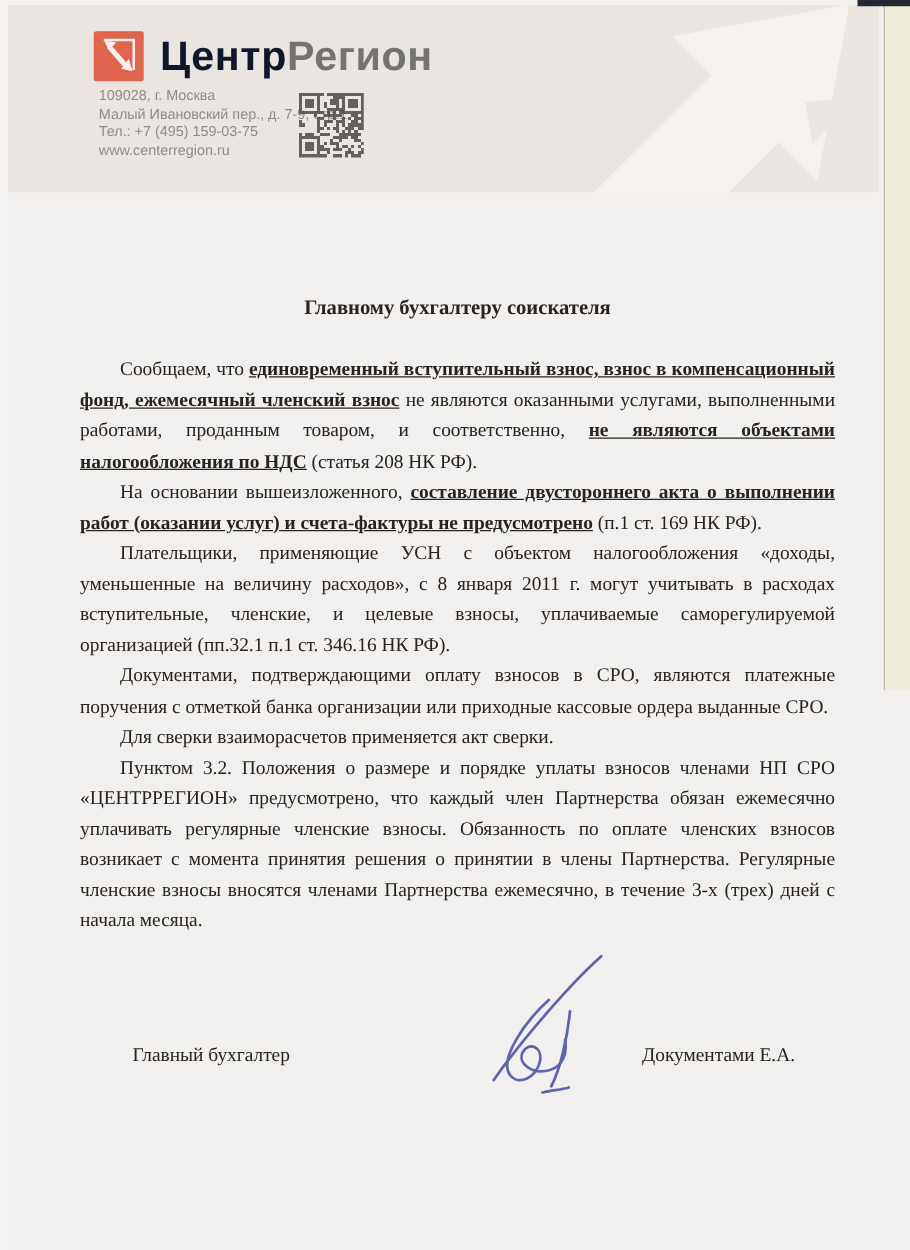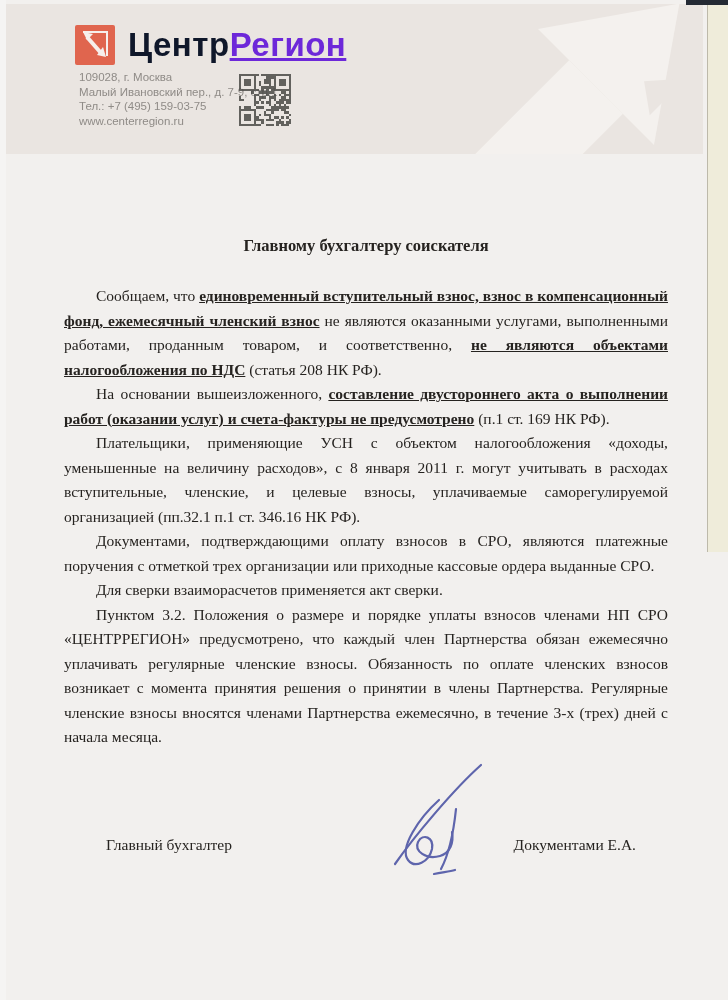--- a/index.html
+++ b/index.html
@@ -72,21 +72,21 @@
 
     <div class="logo-row">
       <svg class="logo-badge" viewBox="0 0 42 42">
         <rect x="1" y="1" width="40" height="40" rx="2" fill="#e0654e"></rect>
         <path d="M9 8 L33 8 L33 32" fill="none" stroke="#f6efec" stroke-width="2"></path>
         <polygon points="9,8 19,10 13,16" fill="#f6efec"></polygon>
         <path d="M13 13 L27 29" stroke="#f6efec" stroke-width="4"></path>
         <polygon points="23,31 32,33 29,23" fill="#f6efec"></polygon>
       </svg>
       <div class="logo-word">
-        <span class="logo-red" style="color: #0f172a;">Центр</span><span class="logo-blue" style="color: #6d28d9; text-decoration: underline;">Регион</span>
+        <span class="logo-red" style="color: #0f172a;">Центр</span><span class="logo-blue" style="color: #737373;">Регион</span>
       </div>
     </div>
 
     <div class="address">
       <div>109028, г. Москва</div>
       <div>Малый Ивановский пер., д. 7-9, стр.1</div>
       <div>Тел.: +7 (495) 159-03-75</div>
       <div>www.centerregion.ru</div>
     </div>
 
@@ -247,21 +247,21 @@
   <div class="edge-strip"></div>
   <div class="corner-dark"></div>
   <div class="edge-left"></div>
 
   <div class="letter-body">
     <p class="letter-title">Главному бухгалтеру соискателя</p>
     <div id="paras">
         <p class="para"><span>Сообщаем, что </span><span class="em">единовременный вступительный взнос, взнос в компенсационный фонд, ежемесячный членский взнос</span><span> не являются оказанными услугами, выполненными работами, проданным товаром, и соответственно, </span><span class="em">не являются объектами налогообложения по НДС</span><span> (статья 208 НК РФ).</span></p>
         <p class="para"><span>На основании вышеизложенного, </span><span class="em">составление двустороннего акта о выполнении работ (оказании услуг) и счета-фактуры не предусмотрено</span><span> (п.1 ст. 169 НК РФ).</span></p>
         <p class="para"><span>Плательщики, применяющие УСН с объектом налогообложения «доходы, уменьшенные на величину расходов», с 8 января 2011 г. могут учитывать в расходах вступительные, членские, и целевые взносы, уплачиваемые саморегулируемой организацией (пп.32.1 п.1 ст. 346.16 НК РФ).</span></p>
-        <p class="para"><span>Документами, подтверждающими оплату взносов в СРО, являются платежные поручения с отметкой трех организации или приходные кассовые ордера выданные СРО.</span></p>
+        <p class="para"><span>Документами, подтверждающими оплату взносов в СРО, являются платежные поручения с отметкой банка организации или приходные кассовые ордера выданные СРО.</span></p>
         <p class="para"><span>Для сверки взаиморасчетов применяется акт сверки.</span></p>
         <p class="para"><span>Пунктом 3.2. Положения о размере и порядке уплаты взносов членами НП СРО «ЦЕНТРРЕГИОН» предусмотрено, что каждый член Партнерства обязан ежемесячно уплачивать регулярные членские взносы. Обязанность по оплате членских взносов возникает с момента принятия решения о принятии в члены Партнерства. Регулярные членские взносы вносятся членами Партнерства ежемесячно, в течение 3-х (трех) дней с начала месяца.</span></p>
       </div>
   </div>
 
   <svg class="signature-svg" viewBox="0 0 100 118">
     <g fill="none" stroke="#4f56a5" stroke-width="2.2" stroke-linecap="round" opacity="0.9">
       <path d="M10 102 C 28 76, 68 28, 96 3"></path>
       <path d="M54 38 C 34 56, 14 86, 23 98 C 30 107, 44 100, 47 87 C 49 75, 38 71, 33 80 C 29 89, 41 98, 55 94 C 65 91, 69 81, 67 70"></path>
       <path d="M71 47 C 69 66, 64 92, 56 107"></path>

